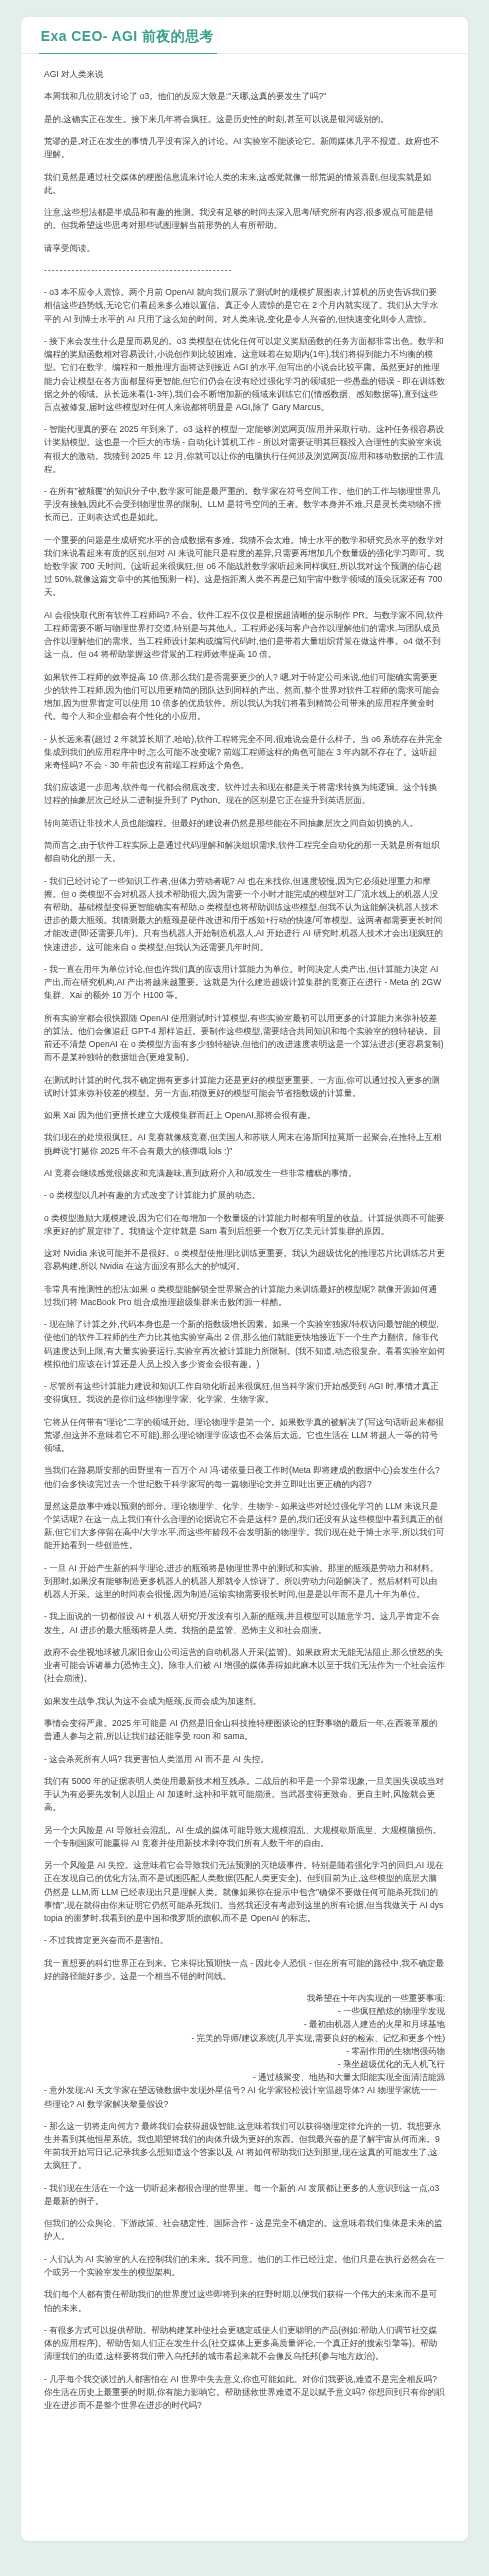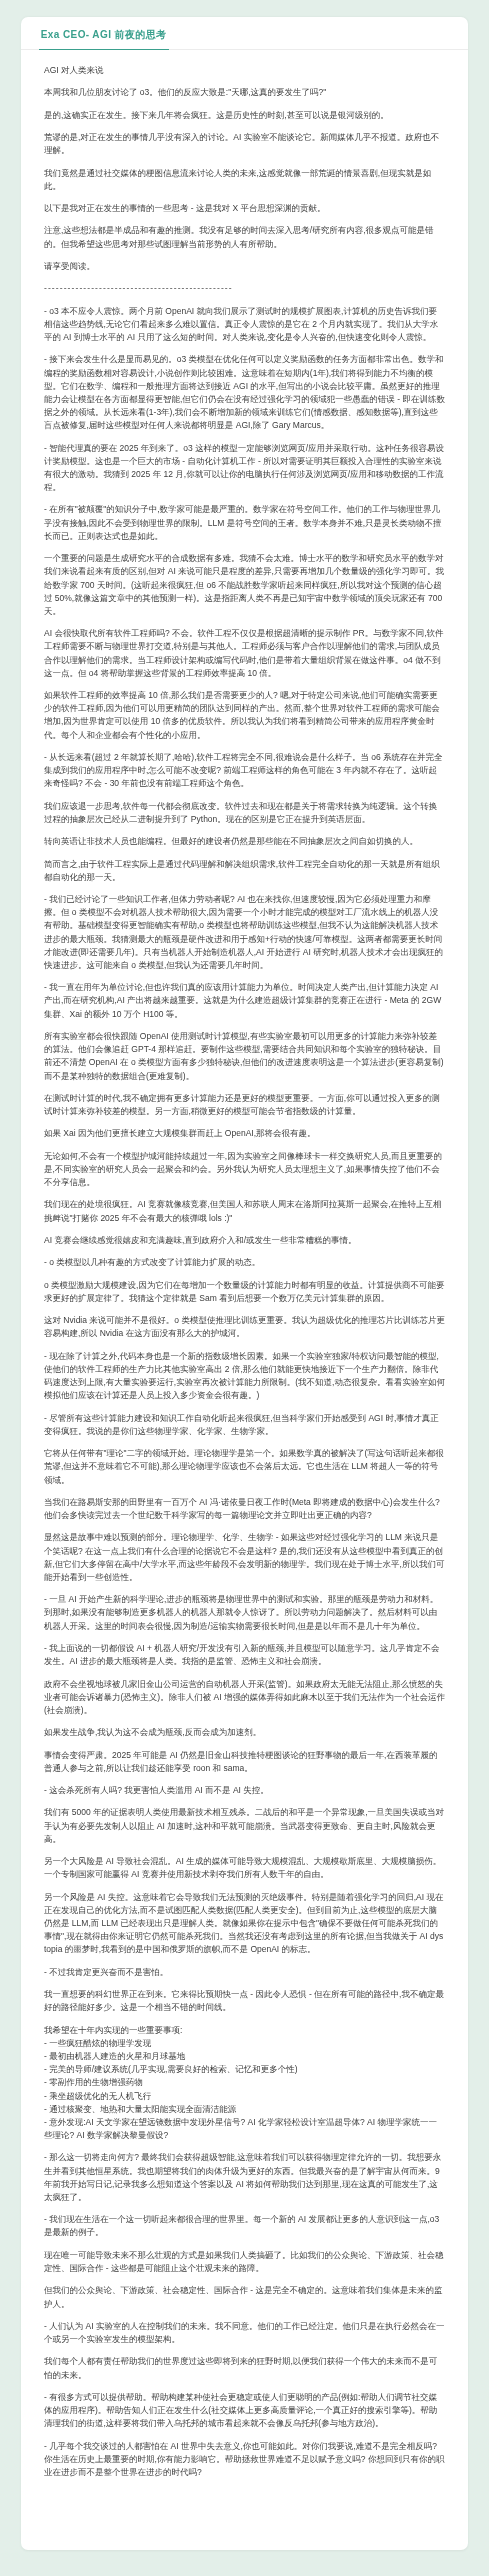--- a/index.html
+++ b/index.html
@@ -19,81 +19,80 @@
     min-height:2524px;
     overflow:hidden;
   }
   .header {
     padding:0 18.4px;
     border-bottom:0.7px solid #ececec;
   }
   .tab {
     display:inline-block;
     color:var(--accent);
-    font-size:10px;
+    font-size:14px;
     font-weight:bold;
     letter-spacing:0.4px;
     padding:10.6px 2.8px 7px 1.4px;
     border-bottom:1.4px solid var(--accent);
     margin-bottom:-0.7px;
     cursor:pointer;
     text-align:center;
   }
   .content {
     padding:14px 23px 62px 23px;
     color:#3d3d3d;
     font-size:8.5px;
     line-height:1.55;
   }
   .content p { margin:0 0 9.2px 0; word-break:break-all; }
-  .content p.tight { margin-bottom:0; }
+  .content p.tight { margin-bottom:0;text-align:right; }
   .content p.sep { letter-spacing:1.1px; color:#4a4a4a; }
 </style>
 </head>
 <body>
 
 <div class="card">
   <div class="header">
     <div class="tab">
       <span>Exa CEO- AGI 前夜的思考</span>
     </div>
   </div>
 
   <div class="content">
       <p>AGI 对人类来说</p>
       <p>本周我和几位朋友讨论了 o3。他们的反应大致是:"天哪,这真的要发生了吗?"</p>
       <p>是的,这确实正在发生。接下来几年将会疯狂。这是历史性的时刻,甚至可以说是银河级别的。</p>
       <p>荒谬的是,对正在发生的事情几乎没有深入的讨论。AI 实验室不能谈论它。新闻媒体几乎不报道。政府也不理解。</p>
       <p>我们竟然是通过社交媒体的梗图信息流来讨论人类的未来,这感觉就像一部荒诞的情景喜剧,但现实就是如此。</p>
-      <p>以下是我对正在发生的事情的一些思考 - 这是我对 X 平台思想深渊的贡献。</p>
       <p>注意,这些想法都是半成品和有趣的推测。我没有足够的时间去深入思考/研究所有内容,很多观点可能是错的。但我希望这些思考对那些试图理解当前形势的人有所帮助。</p>
       <p>请享受阅读。</p>
       <p class="sep">------------------------------------------------</p>
       <p>- o3 本不应令人震惊。两个月前 OpenAI 就向我们展示了测试时的规模扩展图表,计算机的历史告诉我们要相信这些趋势线,无论它们看起来多么难以置信。真正令人震惊的是它在 2 个月内就实现了。我们从大学水平的 AI 到博士水平的 AI 只用了这么短的时间。对人类来说,变化是令人兴奋的,但快速变化则令人震惊。</p>
       <p>- 接下来会发生什么是显而易见的。o3 类模型在优化任何可以定义奖励函数的任务方面都非常出色。数学和编程的奖励函数相对容易设计,小说创作则比较困难。这意味着在短期内(1年),我们将得到能力不均衡的模型。它们在数学、编程和一般推理方面将达到接近 AGI 的水平,但写出的小说会比较平庸。虽然更好的推理能力会让模型在各方面都显得更智能,但它们仍会在没有经过强化学习的领域犯一些愚蠢的错误 - 即在训练数据之外的领域。从长远来看(1-3年),我们会不断增加新的领域来训练它们(情感数据、感知数据等),直到这些盲点被修复,届时这些模型对任何人来说都将明显是 AGI,除了 Gary Marcus。</p>
       <p>- 智能代理真的要在 2025 年到来了。o3 这样的模型一定能够浏览网页/应用并采取行动。这种任务很容易设计奖励模型。这也是一个巨大的市场 - 自动化计算机工作 - 所以对需要证明其巨额投入合理性的实验室来说有很大的激动。我猜到 2025 年 12 月,你就可以让你的电脑执行任何涉及浏览网页/应用和移动数据的工作流程。</p>
       <p>- 在所有"被颠覆"的知识分子中,数学家可能是最严重的。数学家在符号空间工作。他们的工作与物理世界几乎没有接触,因此不会受到物理世界的限制。LLM 是符号空间的王者。数学本身并不难,只是灵长类动物不擅长而已。正则表达式也是如此。</p>
       <p>一个重要的问题是生成研究水平的合成数据有多难。我猜不会太难。博士水平的数学和研究员水平的数学对我们来说看起来有质的区别,但对 AI 来说可能只是程度的差异,只需要再增加几个数量级的强化学习即可。我给数学家 700 天时间。(这听起来很疯狂,但 o6 不能战胜数学家听起来同样疯狂,所以我对这个预测的信心超过 50%,就像这篇文章中的其他预测一样)。这是指距离人类不再是已知宇宙中数学领域的顶尖玩家还有 700 天。</p>
       <p>AI 会很快取代所有软件工程师吗? 不会。软件工程不仅仅是根据超清晰的提示制作 PR。与数学家不同,软件工程师需要不断与物理世界打交道,特别是与其他人。工程师必须与客户合作以理解他们的需求,与团队成员合作以理解他们的需求。当工程师设计架构或编写代码时,他们是带着大量组织背景在做这件事。o4 做不到这一点。但 o4 将帮助掌握这些背景的工程师效率提高 10 倍。</p>
       <p>如果软件工程师的效率提高 10 倍,那么我们是否需要更少的人? 嗯,对于特定公司来说,他们可能确实需要更少的软件工程师,因为他们可以用更精简的团队达到同样的产出。然而,整个世界对软件工程师的需求可能会增加,因为世界肯定可以使用 10 倍多的优质软件。所以我认为我们将看到精简公司带来的应用程序黄金时代。每个人和企业都会有个性化的小应用。</p>
       <p>- 从长远来看(超过 2 年就算长期了,哈哈),软件工程将完全不同,很难说会是什么样子。当 o6 系统存在并完全集成到我们的应用程序中时,怎么可能不改变呢? 前端工程师这样的角色可能在 3 年内就不存在了。这听起来奇怪吗? 不会 - 30 年前也没有前端工程师这个角色。</p>
       <p>我们应该退一步思考,软件每一代都会彻底改变。软件过去和现在都是关于将需求转换为纯逻辑。这个转换过程的抽象层次已经从二进制提升到了 Python。现在的区别是它正在提升到英语层面。</p>
       <p>转向英语让非技术人员也能编程。但最好的建设者仍然是那些能在不同抽象层次之间自如切换的人。</p>
       <p>简而言之,由于软件工程实际上是通过代码理解和解决组织需求,软件工程完全自动化的那一天就是所有组织都自动化的那一天。</p>
       <p>- 我们已经讨论了一些知识工作者,但体力劳动者呢? AI 也在来找你,但速度较慢,因为它必须处理重力和摩擦。但 o 类模型不会对机器人技术帮助很大,因为需要一个小时才能完成的模型对工厂流水线上的机器人没有帮助。基础模型变得更智能确实有帮助,o 类模型也将帮助训练这些模型,但我不认为这能解决机器人技术进步的最大瓶颈。我猜测最大的瓶颈是硬件改进和用于感知+行动的快速/可靠模型。这两者都需要更长时间才能改进(即还需要几年)。只有当机器人开始制造机器人,AI 开始进行 AI 研究时,机器人技术才会出现疯狂的快速进步。这可能来自 o 类模型,但我认为还需要几年时间。</p>
       <p>- 我一直在用年为单位讨论,但也许我们真的应该用计算能力为单位。时间决定人类产出,但计算能力决定 AI 产出,而在研究机构,AI 产出将越来越重要。这就是为什么建造超级计算集群的竞赛正在进行 - Meta 的 2GW 集群、Xai 的额外 10 万个 H100 等。</p>
       <p>所有实验室都会很快跟随 OpenAI 使用测试时计算模型,有些实验室最初可以用更多的计算能力来弥补较差的算法。他们会像追赶 GPT-4 那样追赶。要制作这些模型,需要结合共同知识和每个实验室的独特秘诀。目前还不清楚 OpenAI 在 o 类模型方面有多少独特秘诀,但他们的改进速度表明这是一个算法进步(更容易复制)而不是某种独特的数据组合(更难复制)。</p>
       <p>在测试时计算的时代,我不确定拥有更多计算能力还是更好的模型更重要。一方面,你可以通过投入更多的测试时计算来弥补较差的模型。另一方面,稍微更好的模型可能会节省指数级的计算量。</p>
       <p>如果 Xai 因为他们更擅长建立大规模集群而赶上 OpenAI,那将会很有趣。</p>
-      <p>无论如何,不会有一个模型护城河能持续超过一年,因为实验室之间像棒球卡一样交换研究人员,而且更重要的是,不同实验室的研究人员会一起聚会和约会。另外我认为研究人员太理想主义了,如果事情失控了他们不会不分享信息。</p>
       <p>我们现在的处境很疯狂。AI 竞赛就像核竞赛,但美国人和苏联人周末在洛斯阿拉莫斯一起聚会,在推特上互相挑衅说"打赌你 2025 年不会有最大的核弹哦 lols :)"</p>
       <p>AI 竞赛会继续感觉很嬉皮和充满趣味,直到政府介入和/或发生一些非常糟糕的事情。</p>
       <p>- o 类模型以几种有趣的方式改变了计算能力扩展的动态。</p>
       <p>o 类模型激励大规模建设,因为它们在每增加一个数量级的计算能力时都有明显的收益。计算提供商不可能要求更好的扩展定律了。我猜这个定律就是 Sam 看到后想要一个数万亿美元计算集群的原因。</p>
       <p>这对 Nvidia 来说可能并不是很好。o 类模型使推理比训练更重要。我认为超级优化的推理芯片比训练芯片更容易构建,所以 Nvidia 在这方面没有那么大的护城河。</p>
+      <p>非常具有推测性的想法:如果 o 类模型能解锁全世界聚合的计算能力来训练最好的模型呢? 就像开源如何通过我们将 MacBook Pro 组合成推理超级集群来击败闭源一样酷。</p>
       <p>- 现在除了计算之外,代码本身也是一个新的指数级增长因素。如果一个实验室独家/特权访问最智能的模型,使他们的软件工程师的生产力比其他实验室高出 2 倍,那么他们就能更快地接近下一个生产力翻倍。除非代码速度达到上限,有大量实验要运行,实验室再次被计算能力所限制。(我不知道,动态很复杂。看看实验室如何模拟他们应该在计算还是人员上投入多少资金会很有趣。)</p>
       <p>- 尽管所有这些计算能力建设和知识工作自动化听起来很疯狂,但当科学家们开始感受到 AGI 时,事情才真正变得疯狂。我说的是你们这些物理学家、化学家、生物学家。</p>
       <p>它将从任何带有"理论"二字的领域开始。理论物理学是第一个。如果数学真的被解决了(写这句话听起来都很荒谬,但这并不意味着它不可能),那么理论物理学应该也不会落后太远。它也生活在 LLM 将超人一等的符号领域。</p>
       <p>当我们在路易斯安那的田野里有一百万个 AI 冯·诺依曼日夜工作时(Meta 即将建成的数据中心)会发生什么? 他们会多快读完过去一个世纪数千科学家写的每一篇物理论文并立即吐出更正确的内容?</p>
       <p>显然这是故事中难以预测的部分。理论物理学、化学、生物学 - 如果这些对经过强化学习的 LLM 来说只是个笑话呢? 在这一点上我们有什么合理的论据说它不会是这样? 是的,我们还没有从这些模型中看到真正的创新,但它们大多停留在高中/大学水平,而这些年龄段不会发明新的物理学。我们现在处于博士水平,所以我们可能开始看到一些创造性。</p>
       <p>- 一旦 AI 开始产生新的科学理论,进步的瓶颈将是物理世界中的测试和实验。那里的瓶颈是劳动力和材料。到那时,如果没有能够制造更多机器人的机器人那就令人惊讶了。所以劳动力问题解决了。然后材料可以由机器人开采。这里的时间表会很慢,因为制造/运输实物需要很长时间,但是是以年而不是几十年为单位。</p>
       <p>- 我上面说的一切都假设 AI + 机器人研究/开发没有引入新的瓶颈,并且模型可以随意学习。这几乎肯定不会发生。AI 进步的最大瓶颈将是人类。我指的是监管、恐怖主义和社会崩溃。</p>
       <p>政府不会坐视地球被几家旧金山公司运营的自动机器人开采(监管)。如果政府太无能无法阻止,那么愤怒的失业者可能会诉诸暴力(恐怖主义)。除非人们被 AI 增强的媒体弄得如此麻木以至于我们无法作为一个社会运作(社会崩溃)。</p>
       <p>如果发生战争,我认为这不会成为瓶颈,反而会成为加速剂。</p>
       <p>事情会变得严肃。2025 年可能是 AI 仍然是旧金山科技推特梗图谈论的狂野事物的最后一年,在西装革履的普通人参与之前,所以让我们趁还能享受 roon 和 sama。</p>
@@ -106,21 +105,20 @@
       <p class="tight">我希望在十年内实现的一些重要事项:</p>
       <p class="tight">- 一些疯狂酷炫的物理学发现</p>
       <p class="tight">- 最初由机器人建造的火星和月球基地</p>
       <p class="tight">- 完美的导师/建议系统(几乎实现,需要良好的检索、记忆和更多个性)</p>
       <p class="tight">- 零副作用的生物增强药物</p>
       <p class="tight">- 乘坐超级优化的无人机飞行</p>
       <p class="tight">- 通过核聚变、地热和大量太阳能实现全面清洁能源</p>
       <p>- 意外发现:AI 天文学家在望远镜数据中发现外星信号? AI 化学家轻松设计室温超导体? AI 物理学家统一一些理论? AI 数学家解决黎曼假设?</p>
       <p>- 那么这一切将走向何方? 最终我们会获得超级智能,这意味着我们可以获得物理定律允许的一切。我想要永生并看到其他恒星系统。我也期望将我们的肉体升级为更好的东西。但我最兴奋的是了解宇宙从何而来。9 年前我开始写日记,记录我多么想知道这个答案以及 AI 将如何帮助我们达到那里,现在这真的可能发生了,这太疯狂了。</p>
       <p>- 我们现在生活在一个这一切听起来都很合理的世界里。每一个新的 AI 发展都让更多的人意识到这一点,o3 是最新的例子。</p>
-      <p>现在唯一可能导致未来不那么壮观的方式是如果我们人类搞砸了。比如我们的公众舆论、下游政策、社会稳定性、国际合作 - 这些都是可能阻止这个壮观未来的路障。</p>
       <p>但我们的公众舆论、下游政策、社会稳定性、国际合作 - 这是完全不确定的。这意味着我们集体是未来的监护人。</p>
       <p>- 人们认为 AI 实验室的人在控制我们的未来。我不同意。他们的工作已经注定。他们只是在执行必然会在一个或另一个实验室发生的模型架构。</p>
       <p>我们每个人都有责任帮助我们的世界度过这些即将到来的狂野时期,以便我们获得一个伟大的未来而不是可怕的未来。</p>
       <p>- 有很多方式可以提供帮助。帮助构建某种使社会更稳定或使人们更聪明的产品(例如:帮助人们调节社交媒体的应用程序)。帮助告知人们正在发生什么(社交媒体上更多高质量评论,一个真正好的搜索引擎等)。帮助清理我们的街道,这样要将我们带入乌托邦的城市看起来就不会像反乌托邦(参与地方政治)。</p>
       <p>- 几乎每个我交谈过的人都害怕在 AI 世界中失去意义,你也可能如此。对你们我要说,难道不是完全相反吗? 你生活在历史上最重要的时期,你有能力影响它。帮助拯救世界难道不足以赋予意义吗? 你想回到只有你的职业在进步而不是整个世界在进步的时代吗?</p>
     </div>
 
 </div>
 
 

